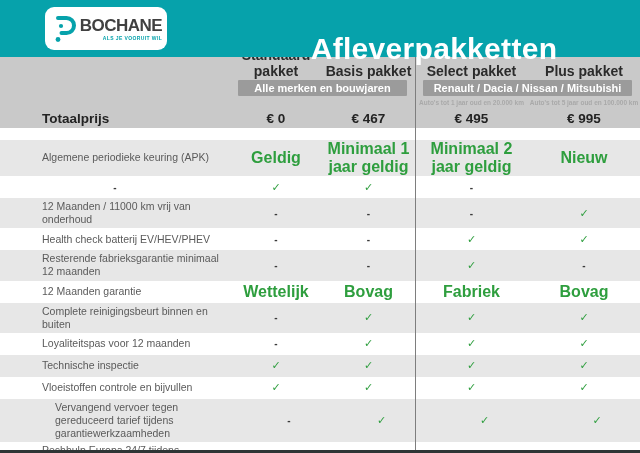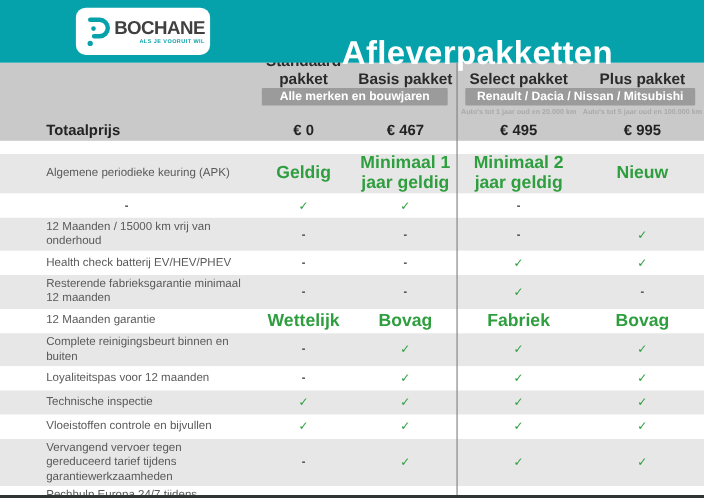--- a/index.html
+++ b/index.html
@@ -4,21 +4,21 @@
 <style>
   html,body{margin:0;padding:0;background:#fff;}
   .page{
     position:relative;width:640px;height:453px;overflow:hidden;
     font-family:"Liberation Sans","DejaVu Sans",sans-serif;background:#ffffff;
   }
   
   .top-header{position:relative;height:57px;background:#06a2ab;}
   .logo-card{
     position:absolute;left:45px;top:7px;width:122px;height:43px;background:#ffffff;
-    border-radius:9px;display:flex;align-items:center;justify-content:center;gap:0;margin-left:24px;
+    border-radius:9px;display:flex;align-items:center;justify-content:center;gap:0;
   }
   .logo-mark{flex:0 0 auto;display:block;}
   .logo-textwrap{display:flex;flex-direction:column;align-items:flex-end;line-height:1;}
   .logo-brand{font-size:17px;font-weight:bold;color:#404040;letter-spacing:-0.5px;}
   .logo-tagline{font-size:5px;font-weight:bold;color:#06a2ab;letter-spacing:0.4px;margin-top:2px;}
   .page-title{
     position:absolute;left:228px;right:0;top:0;height:57px;display:flex;align-items:center;justify-content:center;
     color:#ffffff;font-size:30px;font-weight:800;letter-spacing:0.3px;
   }
   
@@ -40,21 +40,21 @@
   .total-label{grid-column:1;grid-row:4;align-self:center;padding-left:42px;font-size:13.5px;font-weight:bold;color:#232323;}
   .price{grid-row:4;align-self:center;text-align:center;font-size:13.5px;font-weight:bold;color:#232323;}
   .pr1{grid-column:2;} .pr2{grid-column:3;} .pr3{grid-column:4;} .pr4{grid-column:5;}
   
   .rows{margin-top:12px;}
   .row{
     display:grid;grid-template-columns:230px 92px 93px 113px 112px;
     min-height:22px;align-items:center;background:#ffffff;
   }
   .row:nth-child(odd){background:#e7e7e7;}
-  .row.tall{min-height:33px;}
+  .row.tall{min-height:33px;padding-left:13px;}
   .row-label{padding:2px 8px 2px 42px;font-size:10.5px;color:#5a5a5a;line-height:1.25;}
   .cell{text-align:center;}
   .cell.check{color:#2e9e3e;font-size:11px;}
   .cell.dash{color:#3a3a3a;font-size:10px;font-weight:bold;}
   .cell.word{color:#2e9e3e;font-size:16px;font-weight:bold;}
   
   .v-divider{position:absolute;left:415px;top:57px;bottom:3px;width:1px;background:#7e7e7e;}
   .bottom-bar{position:absolute;left:0;right:0;bottom:0;height:3px;background:#2f3535;}
 </style>
 </head>
@@ -104,21 +104,21 @@
         <div class="cell word">Minimaal 2 jaar geldig</div>
         <div class="cell word">Nieuw</div>
       </div>
       <div class="row">
         <div class="cell dash">-</div>
         <div class="cell check">✓</div>
         <div class="cell check">✓</div>
         <div class="cell dash">-</div>
       </div>
       <div class="row">
-        <div class="row-label">12 Maanden / 15000 km vrij van onderhoud</div>
+        <div class="row-label">12 Maanden / 11000 km vrij van onderhoud</div>
         <div class="cell dash">-</div>
         <div class="cell dash">-</div>
         <div class="cell dash">-</div>
         <div class="cell check">✓</div>
       </div>
       <div class="row">
         <div class="row-label">Health check batterij EV/HEV/PHEV</div>
         <div class="cell dash">-</div>
         <div class="cell dash">-</div>
         <div class="cell check">✓</div>

